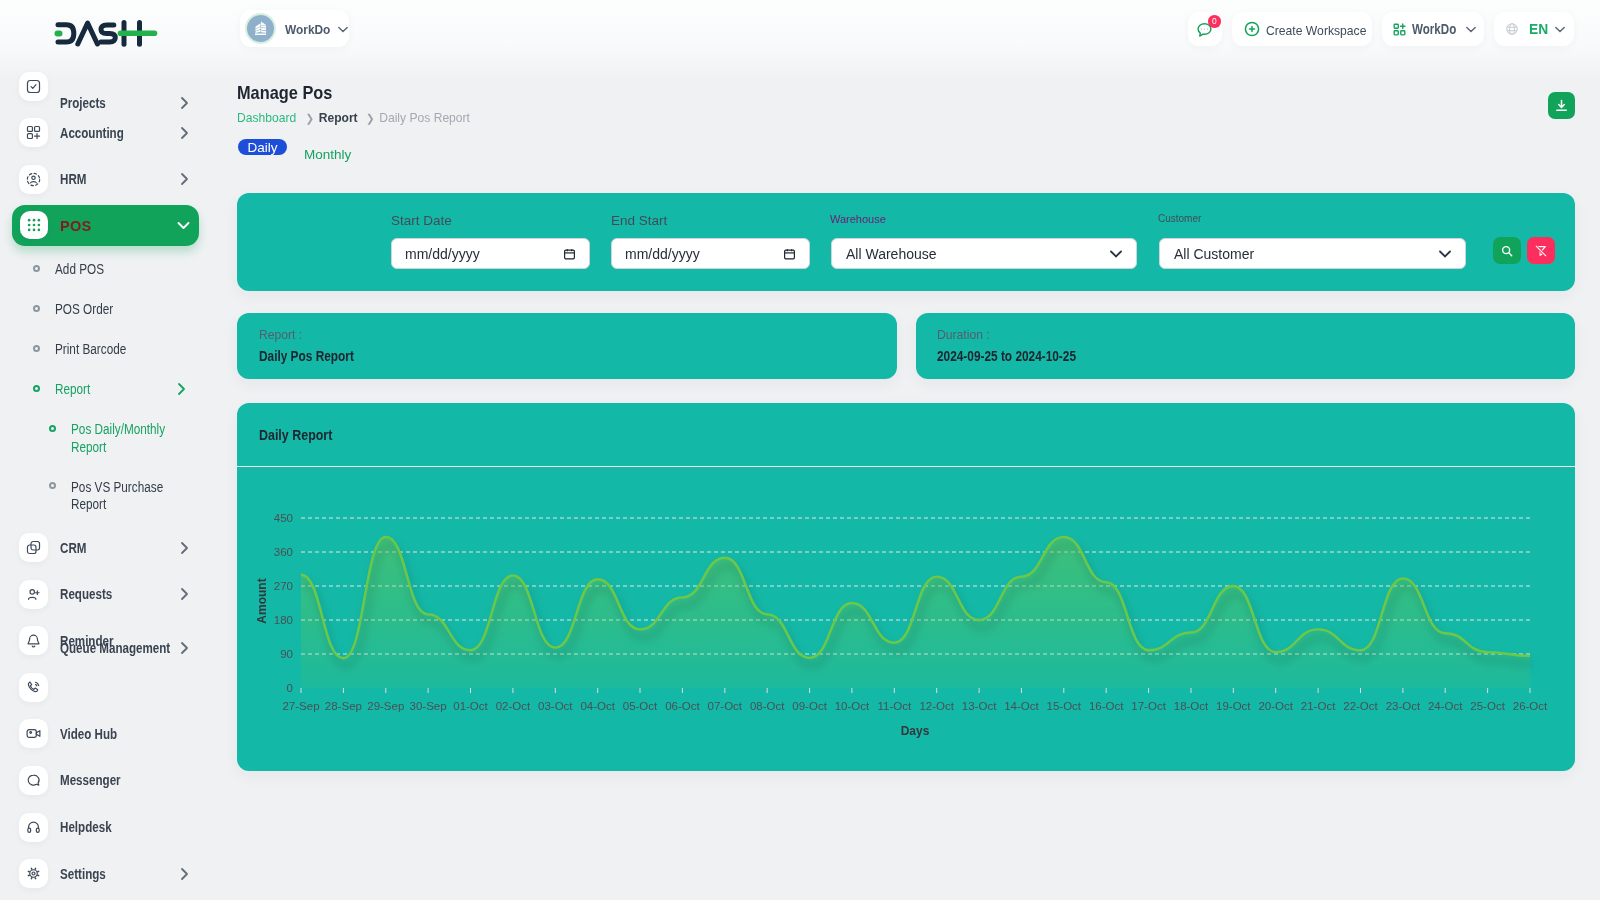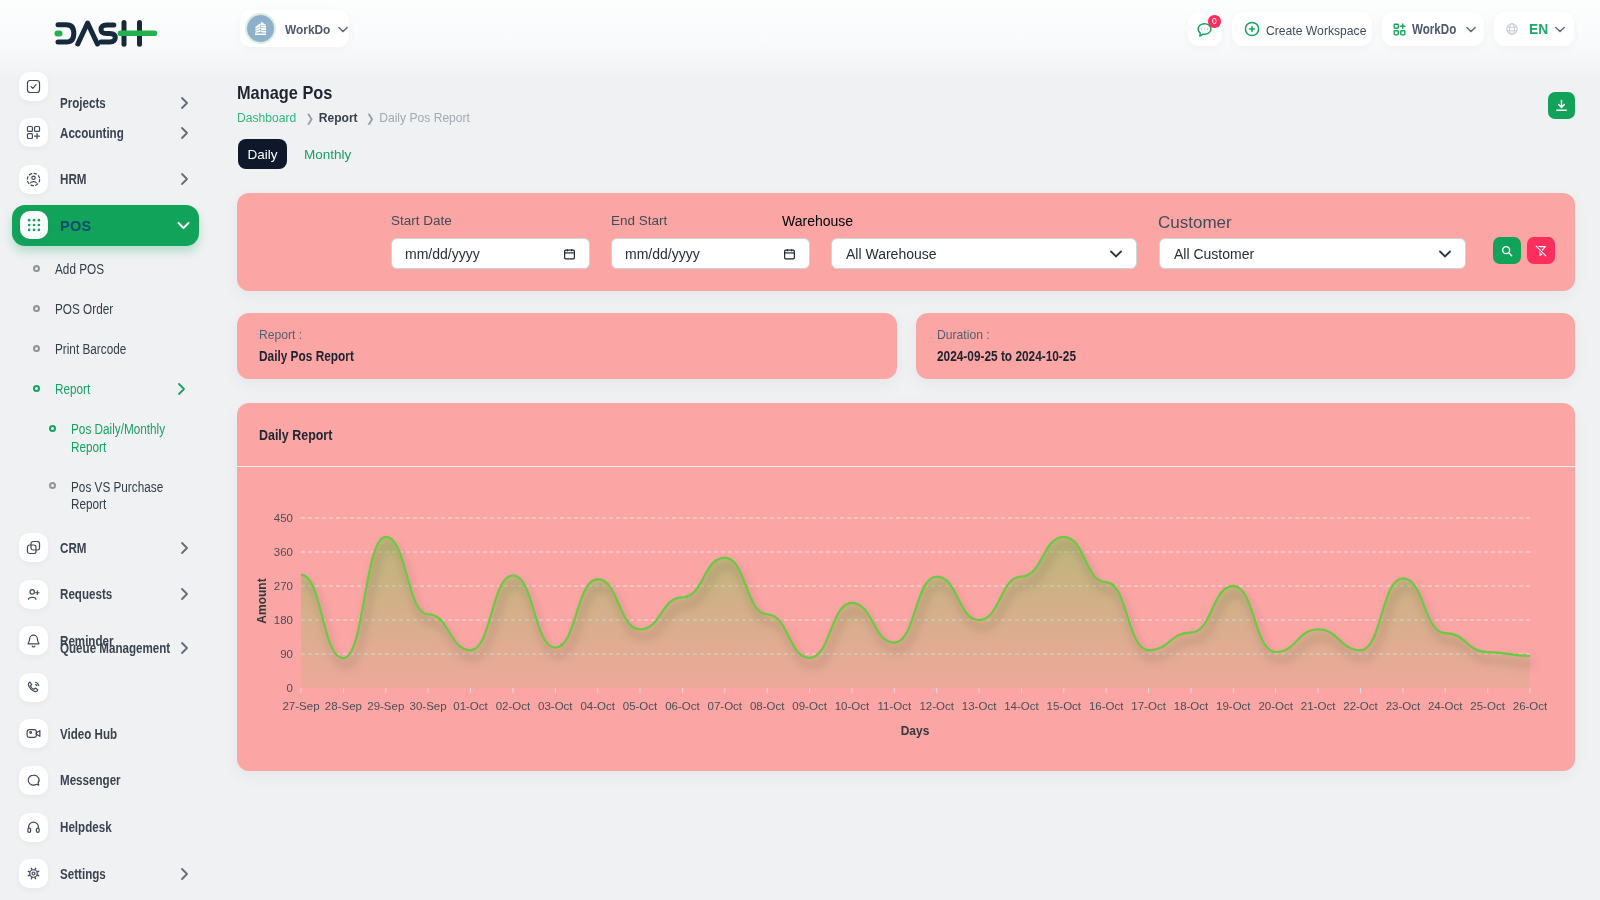--- a/index.html
+++ b/index.html
@@ -14,21 +14,21 @@
 .mlabel { position:absolute; left:60px; top:50%; transform:translateY(-50%) scaleX(0.80); transform-origin:0 50%; font-size:14.5px; font-weight:bold; color:#3a4451; white-space:nowrap;}
 .mchev { position:absolute; left:180px; top:50%; transform:translateY(-50%); }
 .subtxt { font-size:14px; color:#333e49; font-weight:500; transform:scaleX(0.84); transform-origin:0 0; white-space:nowrap;}
 .grn { color:#16a262 !important; }
 .bullet { position:absolute; width:7px; height:7px; border-radius:50%; border:2px solid #8d979e; }
 .bullet.g { border-color:#16a262; }
 
 .pill { position:absolute; background:#fff; border-radius:11px; box-shadow:0 2px 8px rgba(40,50,60,0.04); }
 
 .btn-green { background:#12a35b; border-radius:7px; display:flex; align-items:center; justify-content:center; position:absolute;}
-.card { position:absolute; background:#fca5a5; border-radius:12px; box-shadow:0 5px 16px rgba(35,46,60,0.05); }
+.card { position:absolute; background:#14b8a6; border-radius:12px; box-shadow:0 5px 16px rgba(35,46,60,0.05); }
 .abs svg, .mchev svg, .icsq svg { display:block; }
 </style>
 </head>
 <body>
 <div id="topglow"></div>
 
 <svg class="abs" style="left:50px;top:15px" width="120" height="37" viewBox="0 0 120 37">
   <g fill="none" stroke="#16293d" stroke-width="5" stroke-linecap="round" stroke-linejoin="round">
     <path d="M8 9.8 L16.5 9.8 C22 9.8 23.8 13.6 23.8 18.4 C23.8 23.2 22 26.9 16.5 26.9 L8 26.9"></path>
     <path d="M27.8 29 L37.6 8 L47.4 29"></path>
@@ -187,21 +187,21 @@
       <circle cx="12" cy="5.5" r="1.75" fill="#12a35b"></circle>
       <circle cx="18.5" cy="5.5" r="1.75" fill="#12a35b"></circle>
       <circle cx="5.5" cy="12" r="1.75" fill="#12a35b"></circle>
       <circle cx="12" cy="12" r="1.75" fill="#12a35b"></circle>
       <circle cx="18.5" cy="12" r="1.75" fill="#12a35b"></circle>
       <circle cx="5.5" cy="18.5" r="1.75" fill="#12a35b"></circle>
       <circle cx="12" cy="18.5" r="1.75" fill="#12a35b"></circle>
       <circle cx="18.5" cy="18.5" r="1.75" fill="#12a35b"></circle>
     </svg>
   </div>
-<div class="abs" style="left:60px;top:218px;font-size:14.5px;font-weight:bold;color:#0c4a6e;letter-spacing:.3px;">POS</div>
+<div class="abs" style="left:60px;top:218px;font-size:14.5px;font-weight:bold;color:#7f1d1d;letter-spacing:.3px;">POS</div>
 <div class="abs" style="left:177px;top:221px;">
     <svg width="13" height="9" viewBox="0 0 13 9" fill="none" stroke="#fff" stroke-width="1.9" stroke-linecap="round" stroke-linejoin="round">
       <path d="M1.5 2 L6.5 7 L11.5 2"></path>
     </svg>
   </div>
 <div class="bullet" style="left:33px;top:264.5px"></div>
 <div class="abs subtxt" style="left:55px;top:261.0px">Add POS</div>
 <div class="bullet" style="left:33px;top:304.5px"></div>
 <div class="abs subtxt" style="left:55px;top:301.0px">POS Order</div>
 <div class="bullet" style="left:33px;top:344.5px"></div>
@@ -281,36 +281,36 @@
 <div class="abs" style="left:1529px;top:22px;font-size:13.8px;font-weight:bold;color:#19ab68;">EN</div>
 <div class="abs" style="left:1555px;top:26px;">
     <svg width="10" height="7" viewBox="0 0 12 8" fill="none" stroke="#5b6675" stroke-width="1.7" stroke-linecap="round">
       <path d="M1 1.5 L6 6.5 L11 1.5"></path>
     </svg>
   </div>
 
 <div class="abs" style="left:237px;top:82px;font-size:19px;font-weight:bold;color:#1e2530;transform:scaleX(0.86);transform-origin:0 0">Manage Pos</div>
 <div class="abs" style="left:237px;top:110px;font-size:13px;transform:scaleX(0.93);transform-origin:0 0;white-space:nowrap;"><span style="color:#2eb87e">Dashboard</span><span style="color:#9aa1aa;font-size:11px;padding:0 5px 0 10px;">❯</span><span style="color:#39414c;font-weight:bold">Report</span><span style="color:#9aa1aa;font-size:11px;padding:0 5px 0 9px;">❯</span><span style="color:#a2a9b1">Daily Pos Report</span></div>
 
-<div class="abs" style="left:238px;top:139px;width:49px;height:30px;background:#0f172a;border-radius:8px;display:flex;align-items:center;justify-content:center;color:#fff;font-size:13.5px;">Daily</div>
+<div class="abs" style="left:238px;top:139px;width:49px;height:16px;background:#1d4ed8;border-radius:8px;display:flex;align-items:center;justify-content:center;color:#fff;font-size:13.5px;">Daily</div>
 <div class="abs" style="left:304px;top:139px;height:30px;display:flex;align-items:center;color:#16a262;font-size:13.5px;font-weight:500;">Monthly</div>
 
 <div class="btn-green" style="left:1548px;top:92px;width:27px;height:27px;">
   <svg width="15" height="15" viewBox="0 0 24 24" fill="none" stroke="#fff" stroke-width="2.4" stroke-linecap="round" stroke-linejoin="round">
       <path d="M12 4v10"></path>
       <path d="M7.5 10.5 L12 15 L16.5 10.5"></path>
       <path d="M4.5 19.5 h15"></path>
     </svg>
 </div>
 
 <div class="card" style="left:237px;top:193px;width:1338px;height:98px;"></div>
 <div class="abs" style="left:391px;top:213px;font-size:13.5px;color:#424c59;font-weight:500">Start Date</div>
 <div class="abs" style="left:611px;top:213px;font-size:13.5px;color:#424c59;font-weight:500">End Start</div>
-<div class="abs" style="left:782px;top:213px;font-size:14px;color:#000000;font-weight:500">Warehouse</div>
-<div class="abs" style="left:1158px;top:213px;font-size:17px;color:#424c59;font-weight:500">Customer</div>
+<div class="abs" style="left:830px;top:213px;font-size:11px;color:#701a75;font-weight:500">Warehouse</div>
+<div class="abs" style="left:1158px;top:213px;font-size:10px;color:#424c59;font-weight:500">Customer</div>
 
 <div class="abs" style="left:391px;top:238px;width:199px;height:31px;border:1px solid #ced4da;border-radius:6px;background:#fff;display:flex;align-items:center;justify-content:space-between;padding:0 13px;">
   <span style="font-size:14px;color:#272e38;">mm/dd/yyyy</span>
   <svg width="13" height="14" viewBox="0 0 24 24" fill="none" stroke="#1c2430" stroke-width="2.2">
       <rect x="3" y="5" width="18" height="16" rx="2"></rect>
       <path d="M3 10h18"></path>
       <path d="M8 3v4M16 3v4"></path>
     </svg>
 </div>
 <div class="abs" style="left:611px;top:238px;width:199px;height:31px;border:1px solid #ced4da;border-radius:6px;background:#fff;display:flex;align-items:center;justify-content:space-between;padding:0 13px;">

